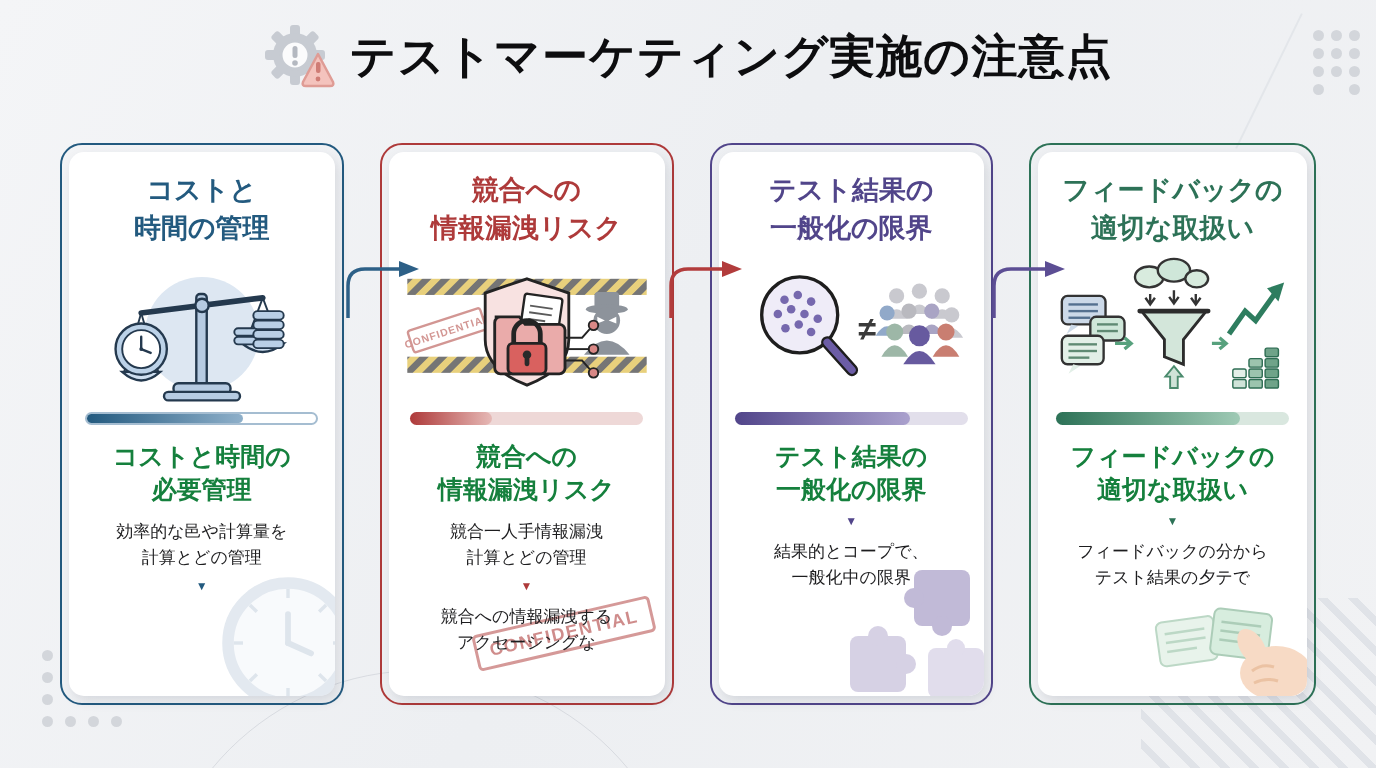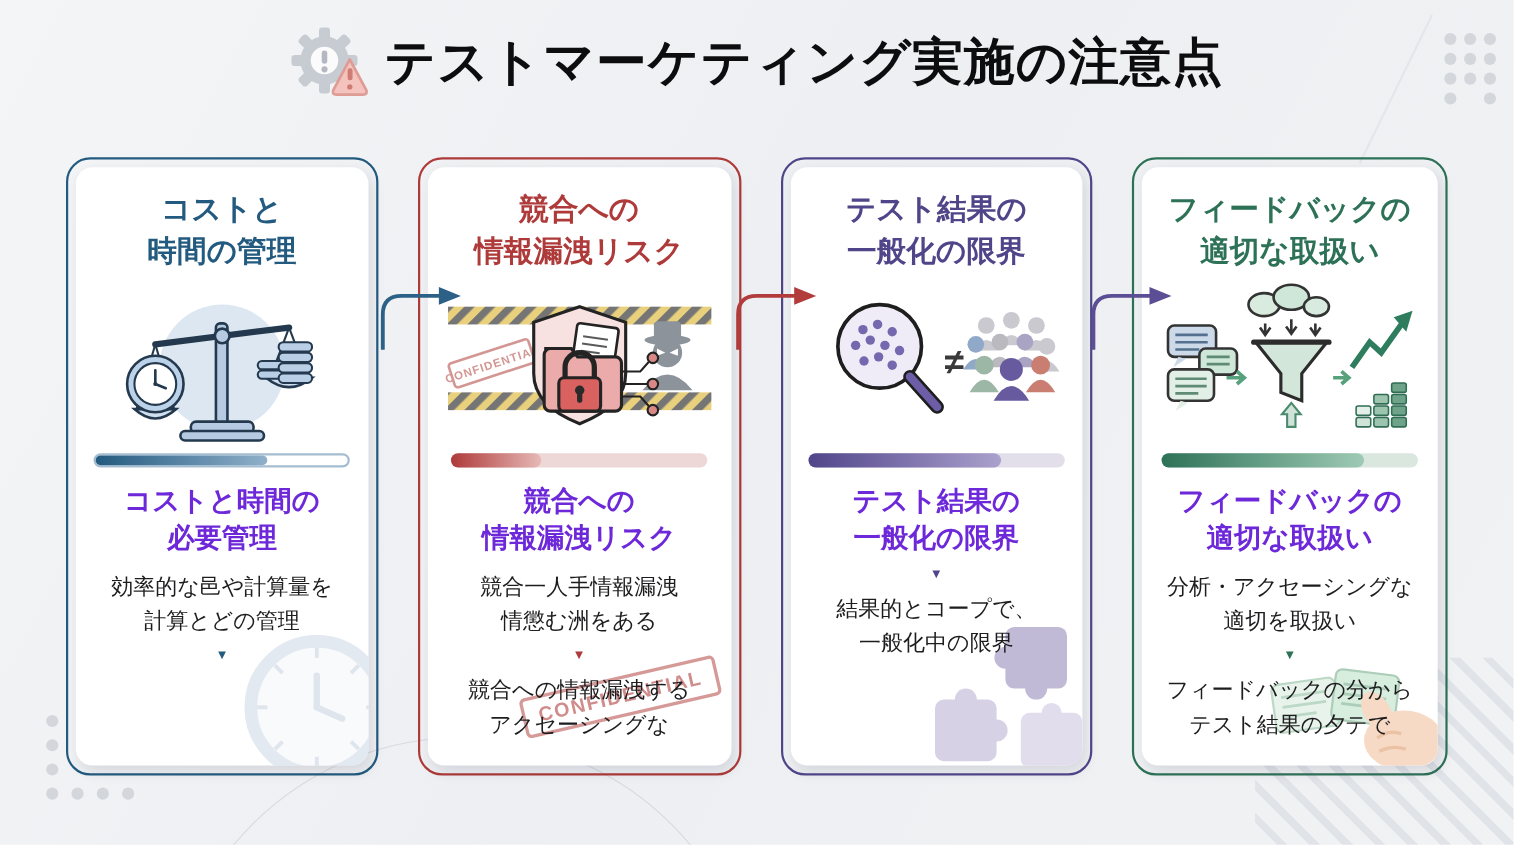--- a/index.html
+++ b/index.html
@@ -41,22 +41,22 @@
   .illus { width:100%; height:152px; margin-top:8px; display:flex;
            justify-content:center; align-items:center; position:relative; z-index:1; }
   .progress { width:233px; height:13px; border-radius:8px; margin-top:4px;
               background:var(--track,#e8e8ec); position:relative; z-index:1; }
   .c1 .progress { background:#fff; border:2px solid #a5bdd1; }
   .progress .fill { height:100%; border-radius:8px;
               background:linear-gradient(90deg,var(--accent),var(--fill2)); }
   .c1 { --fill2:#8fb0ca; } .c2 { --fill2:#e6b9b6; --track:#eed8d7; }
   .c3 { --fill2:#aaa1cd; --track:#e2dfeb; } .c4 { --fill2:#9fcab5; --track:#d9e7df; }
   .card-heading { font-size:25px; font-weight:800; line-height:1.35; text-align:center;
-                  color:#6d28d9; margin-top:15px; white-space:pre-line; z-index:1; }
-  .body-text { font-size:20px; font-weight:500; line-height:1.55; text-align:center;
+                  color:#15803d; margin-top:15px; white-space:pre-line; z-index:1; }
+  .body-text { font-size:17px; font-weight:500; line-height:1.55; text-align:center;
                color:#1d1d1f; margin-top:12px; white-space:pre-line; z-index:1; }
   .mini-arrow { font-size:12px; color:var(--accent); margin-top:8px; line-height:1; z-index:1; }
   
   .watermark { position:absolute; z-index:0; pointer-events:none; }
   .wm-clock { right:-28px; bottom:-22px; opacity:.55; }
   .wm-stamp { right:10px; bottom:44px; transform:rotate(-13deg);
               border:3px solid rgba(178,70,68,.55); border-radius:5px;
               color:rgba(178,70,68,.62); font-size:18px; font-weight:bold;
               letter-spacing:1.5px; padding:5px 12px; }
   .wm-puzzle { right:-12px; bottom:-10px; opacity:.85; }
@@ -235,21 +235,21 @@
             <circle cx="196" cy="123" r="5"></circle>
           </g>
         </svg>
       </div>
       <div class="progress">
         <div class="fill" style="width: 35%;"></div>
       </div>
       <h3 class="card-heading">競合への
 情報漏洩リスク</h3>
       <p class="body-text">競合一人手情報漏洩
-情懲む洲をある</p>
+計算とどの管理</p>
       <div class="mini-arrow">▼</div>
       <p class="body-text">競合への情報漏洩する
 アクセーシングな</p>
       <div class="watermark wm-stamp">CONFIDENTIAL</div>
     </div>
   </section>
 
   <section class="card c3" style="--accent: #51458a;">
     <div class="card-inner">
       <h2 class="card-title">テスト結果の
@@ -380,22 +380,20 @@
           </g>
           <path d="M182,82 L199,58 L210,68 L230,40" stroke="#2e7d5f" stroke-width="5.5" fill="none"></path>
           <polygon points="222,34 240,28 234,48" fill="#2e7d5f"></polygon>
         </svg>
       </div>
       <div class="progress">
         <div class="fill" style="width: 79%;"></div>
       </div>
       <h3 class="card-heading">フィードバックの
 適切な取扱い</h3>
-      <p class="body-text">分析・アクセーシングな
-適切を取扱い</p>
       <div class="mini-arrow">▼</div>
       <p class="body-text">フィードバックの分から
 テスト結果の夕テで</p>
       <svg class="watermark wm-hand" width="165" height="115" viewBox="0 0 165 115">
         <g transform="rotate(-8 40 55)">
           <rect x="10" y="32" width="58" height="44" rx="6" fill="#e7f3ea" stroke="#b9d6c3" stroke-width="2"></rect>
           <line x1="18" y1="44" x2="58" y2="44" stroke="#b9d6c3" stroke-width="2.5"></line>
           <line x1="18" y1="53" x2="58" y2="53" stroke="#b9d6c3" stroke-width="2.5"></line>
           <line x1="18" y1="62" x2="48" y2="62" stroke="#b9d6c3" stroke-width="2.5"></line>
         </g>

